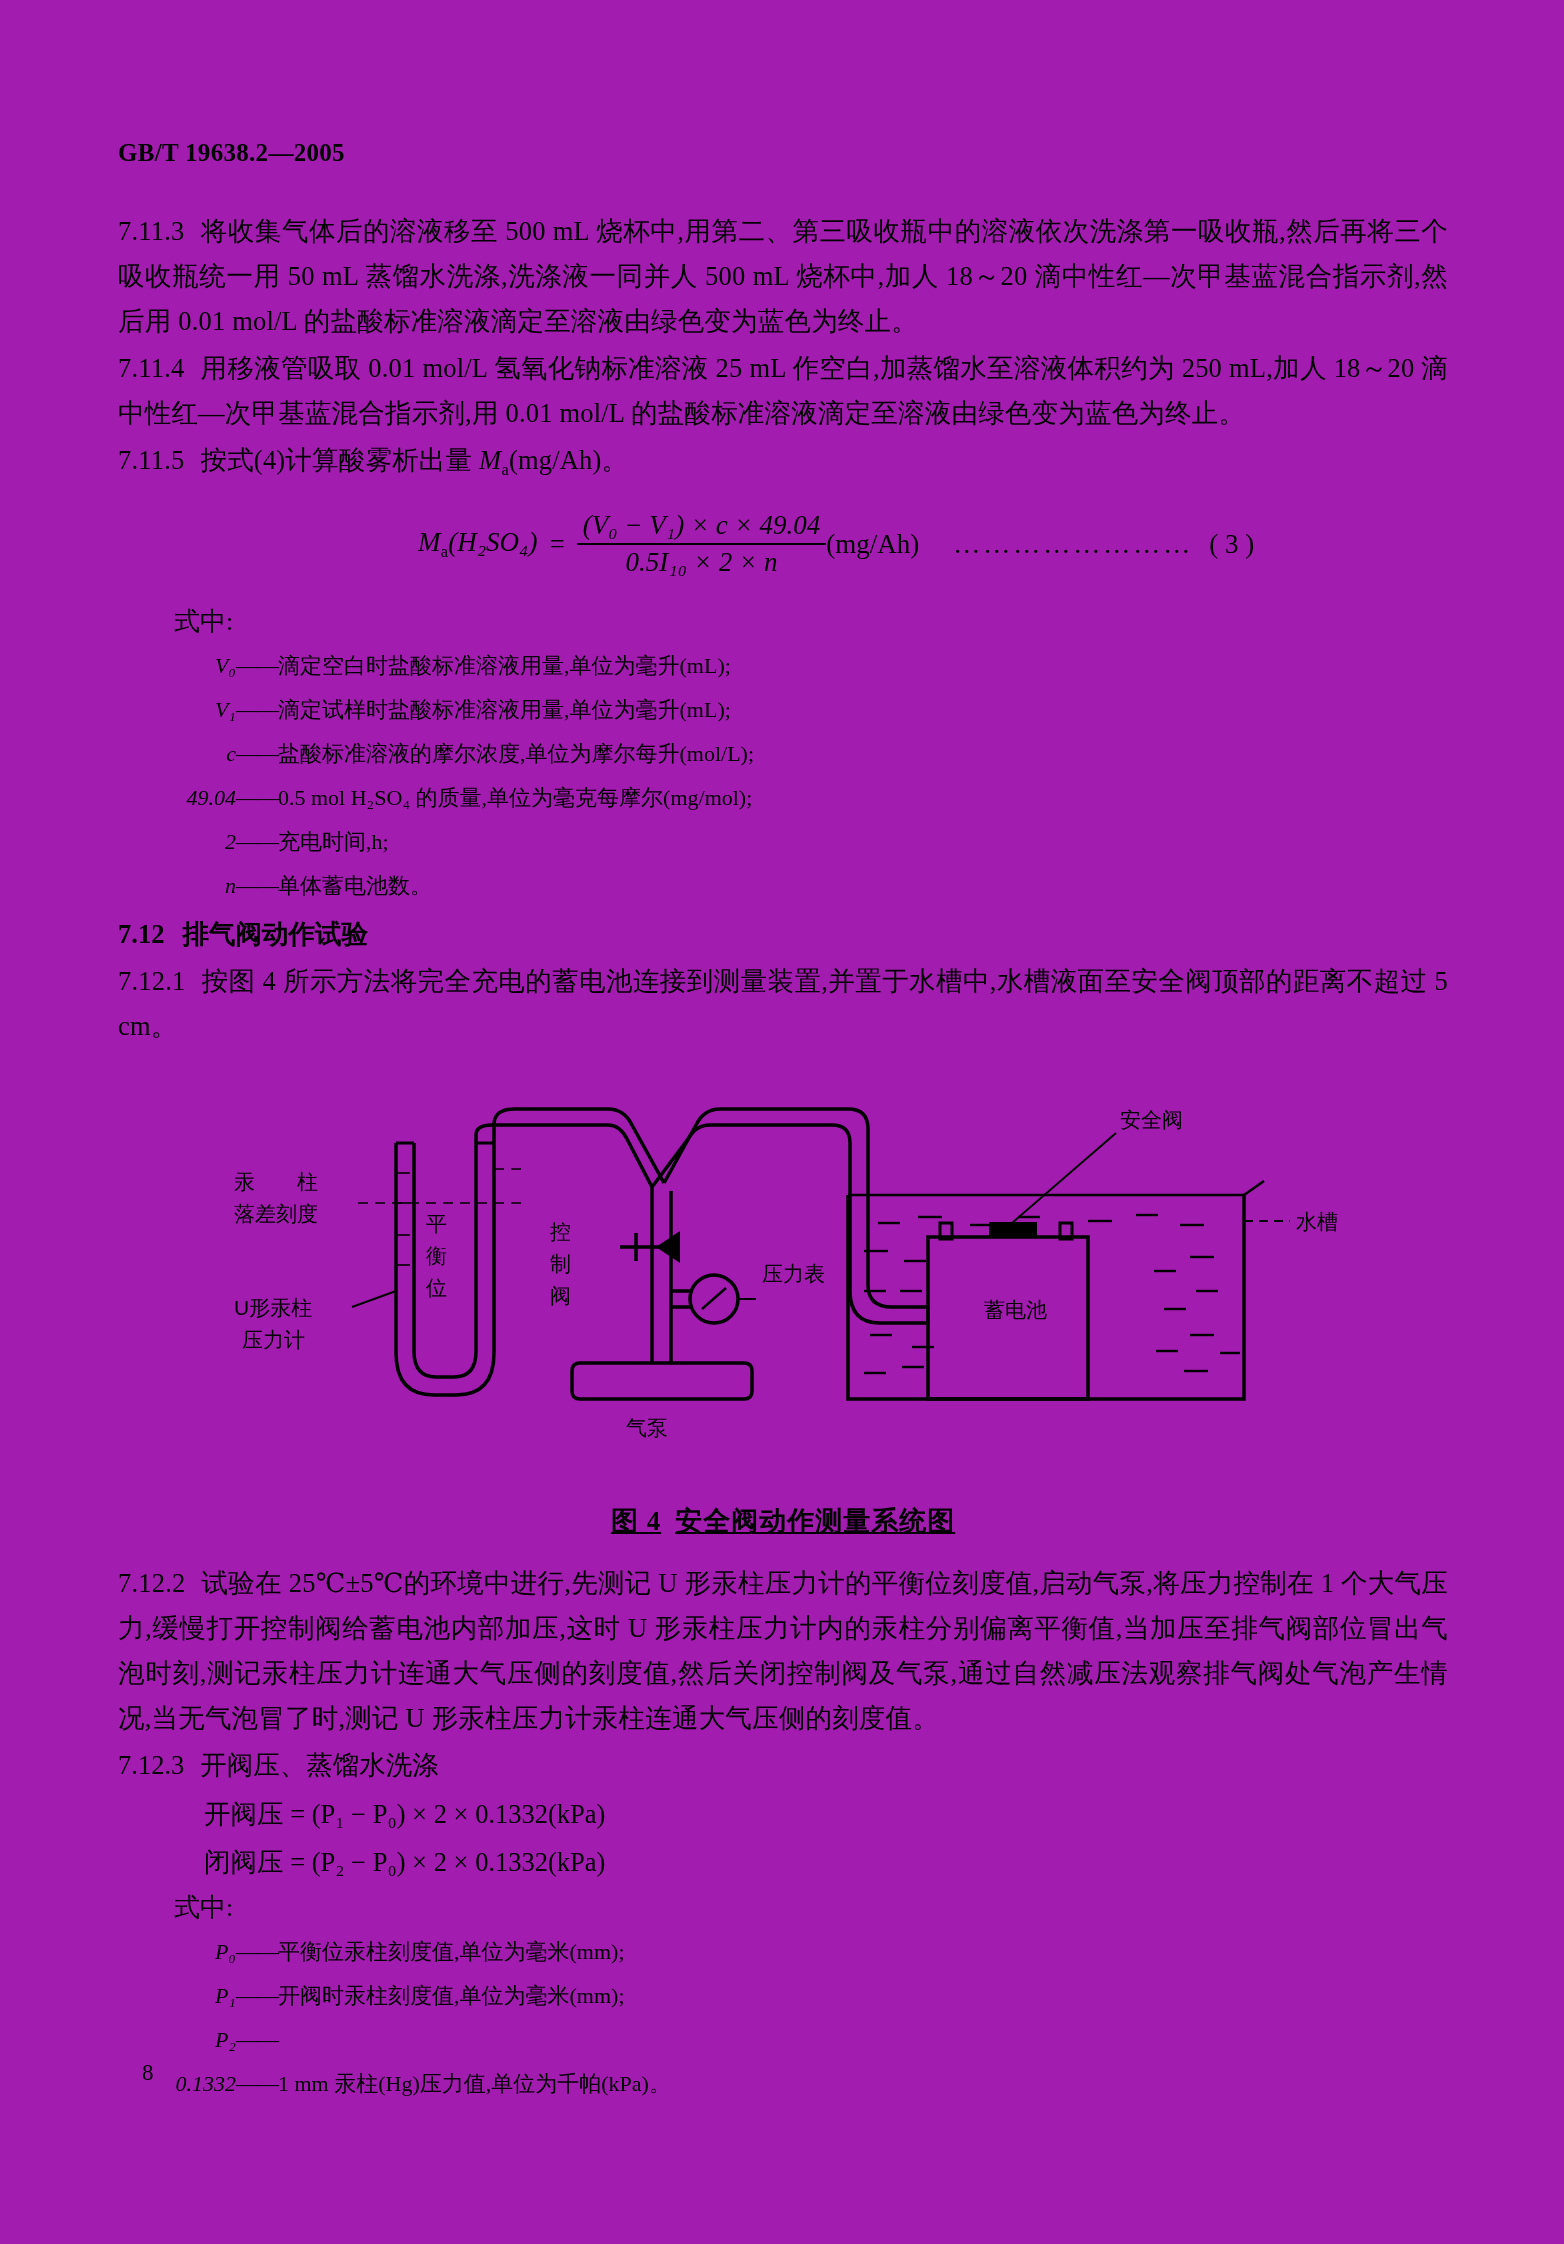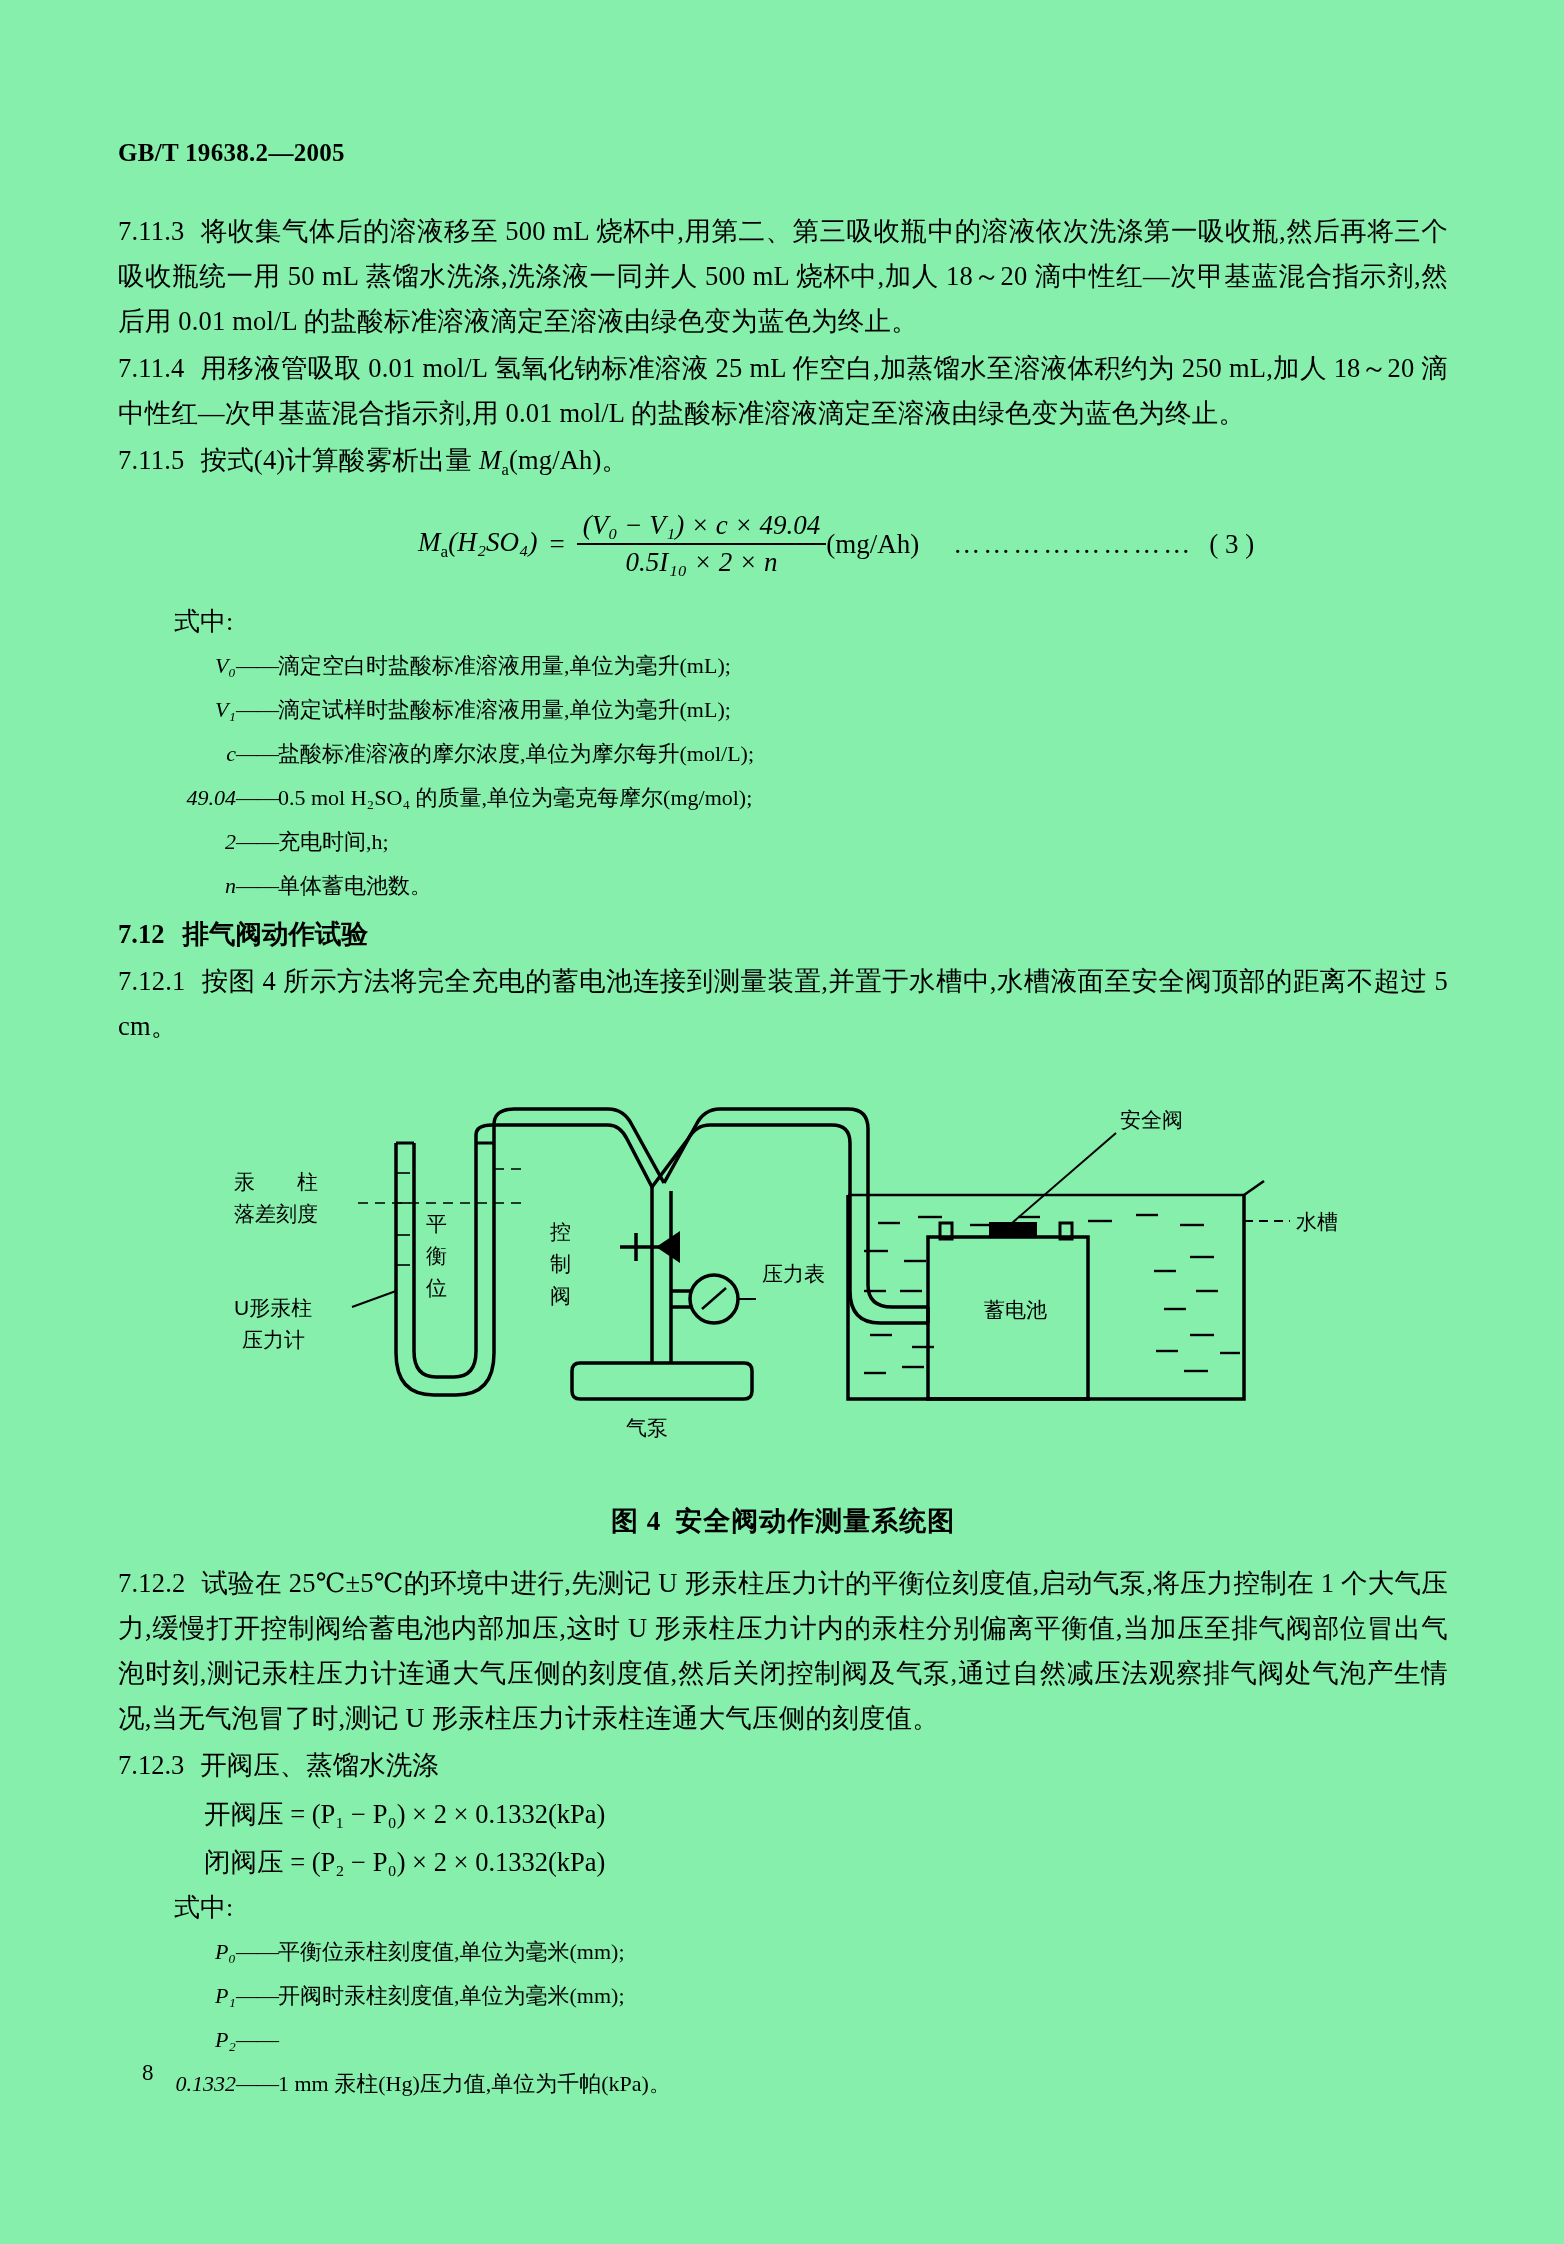--- a/index.html
+++ b/index.html
@@ -8,21 +8,21 @@
     background: #ffffff;
   }
   body {
     font-family: "Liberation Serif", "DejaVu Serif", serif;
     color: #000000;
   }
   .page {
     position: relative;
     width: 1564px;
     height: 2244px;
-    background: #86efac;
+    background: #a21caf;
     overflow: hidden;
     box-sizing: border-box;
   }
   .content {
     position: absolute;
     left: 118px;
     top: 140px;
     width: 1330px;
   }
 
@@ -149,20 +149,21 @@
     position: absolute;
     left: 110px;
     top: 0;
   }
   .fig-caption {
     text-align: center;
     font-weight: bold;
     font-size: 27px;
     margin: 10px 0 22px 0;
     letter-spacing: 1px;
+    text-decoration: underline;
   }
   .fig-caption .capnum { margin-right: 14px; }
 
   
   .page-number {
     position: absolute;
     left: 142px;
     top: 2060px;
     font-size: 23px;
     font-family: "Liberation Serif", serif;

